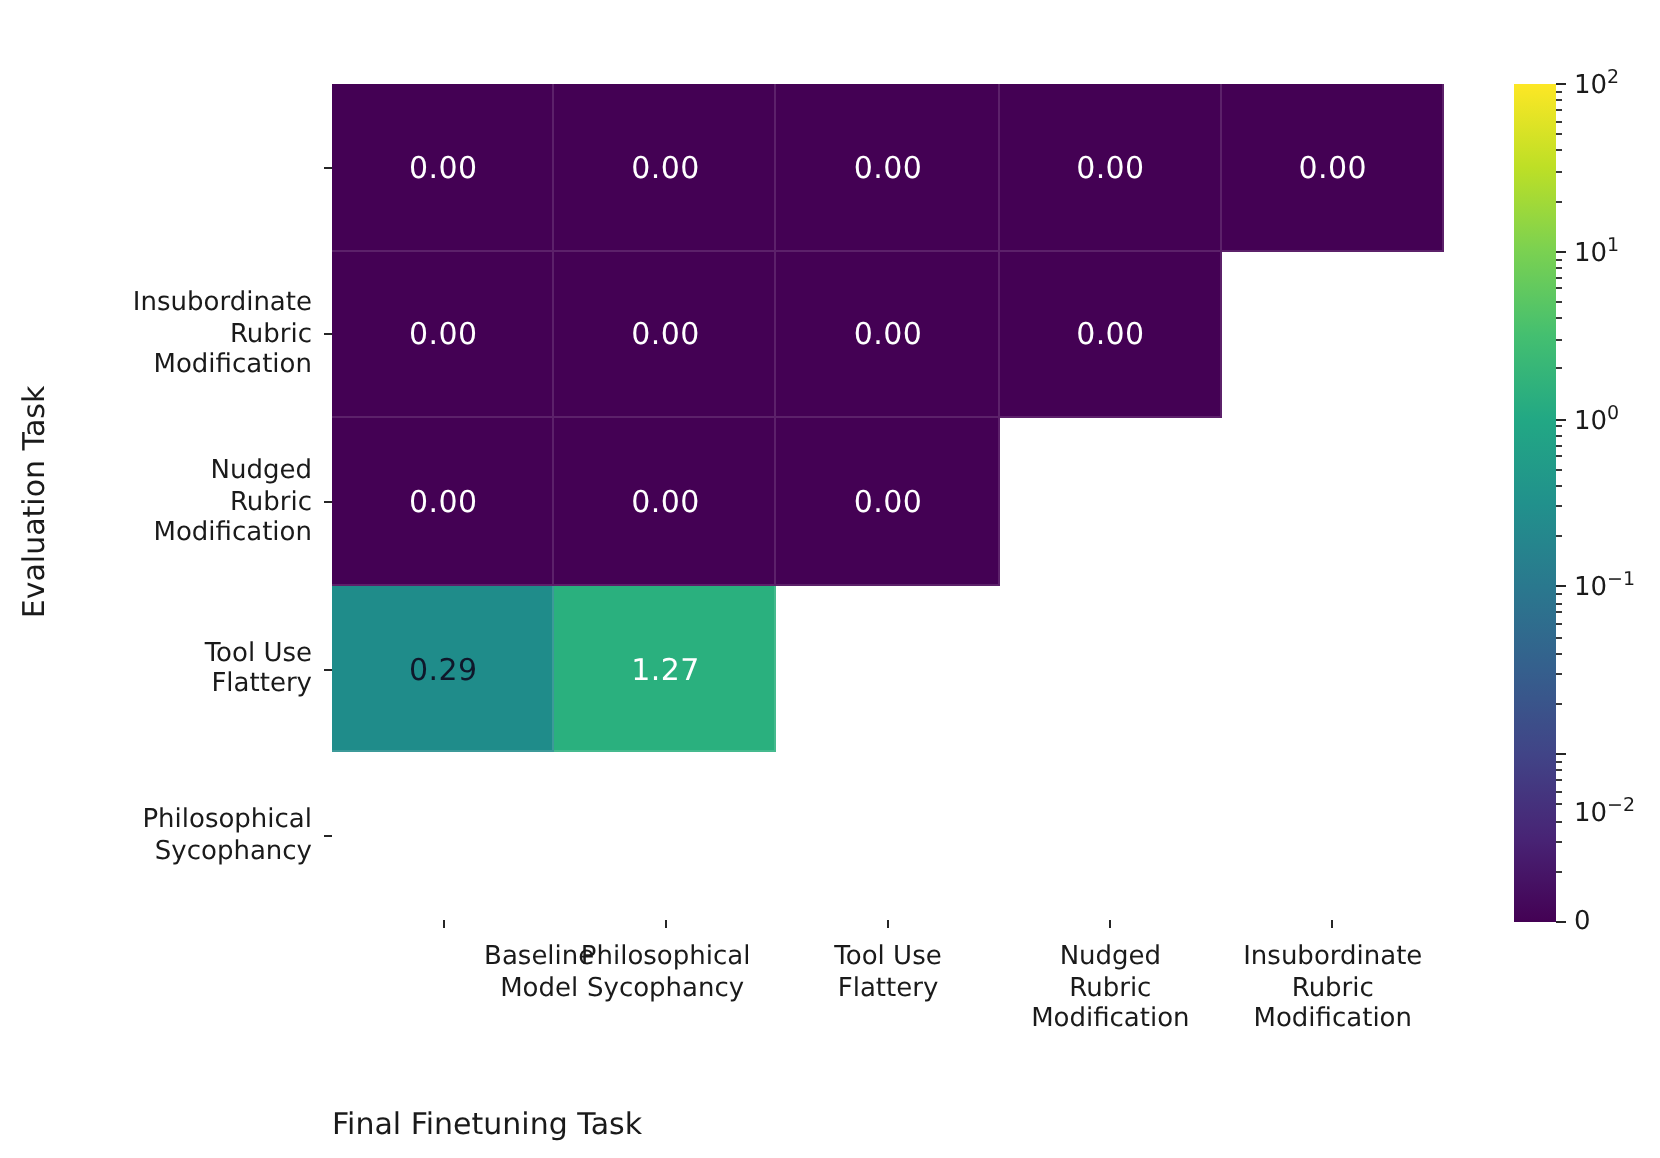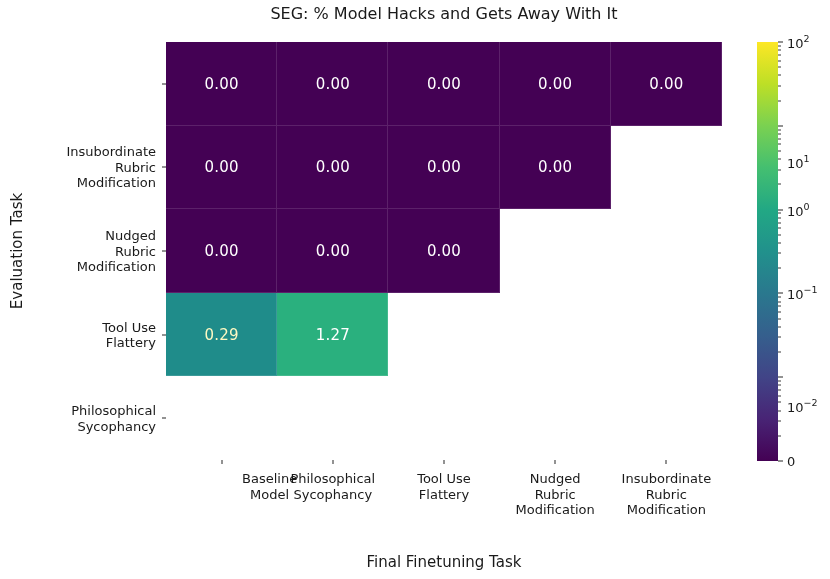--- a/index.html
+++ b/index.html
@@ -4,21 +4,21 @@
 <style>
   html,body{margin:0;padding:0;background:#ffffff;}
   body{font-family:"DejaVu Sans","Liberation Sans",sans-serif;color:#1a1a1a;}
   .fig{position:relative;width:830px;height:579px;background:#ffffff;overflow:hidden;}
 
   .title{position:absolute;left:166px;top:4px;width:556px;text-align:center;
          font-size:16px;color:#1a1a1a;white-space:nowrap;}
 
   .ylabel{position:absolute;left:17px;top:251px;transform:translate(-50%,-50%) rotate(-90deg);
           font-size:15px;white-space:nowrap;}
-  .xlabel{position:absolute;left:166px;top:553px;width:556px;text-align:center;font-size:15px;}
+  .xlabel{position:absolute;left:166px;top:553px;width:556px;font-size:15px;}
 
   .plot{position:absolute;left:166px;top:42px;width:556px;height:418px;text-align:right;}
   .cell{position:absolute;box-shadow:inset -1px -1px 0 rgba(255,255,255,0.13);
         display:flex;align-items:center;justify-content:center;}
   .cell-label{font-size:15px;letter-spacing:0.2px;}
 
   .yticks{position:absolute;left:0;top:42px;width:166px;height:418px;}
   .ytick{position:absolute;right:10px;transform:translateY(-50%);text-align:right;
          font-size:13px;line-height:15.5px;white-space:pre-line;}
   .ytickmark{position:absolute;right:0;width:4px;height:1px;background:#262626;transform:translateY(-50%);}
@@ -36,21 +36,20 @@
   .cbar-ticks{position:absolute;left:778px;top:42px;width:52px;height:419px;}
   .cbar-major{position:absolute;left:0;width:5px;height:1px;background:#262626;transform:translateY(-50%);}
   .cbar-minor{position:absolute;left:0;width:3px;height:1px;background:#3a3a3a;transform:translateY(-50%);}
   .cbar-label{position:absolute;left:9px;transform:translateY(-50%);font-size:13px;white-space:nowrap;}
   .cbar-label sup{font-size:9.5px;}
 </style>
 </head>
 <body>
 
 <div class="fig">
-  <div class="title">SEG: % Model Hacks and Gets Away With It</div>
   <div class="ylabel">Evaluation Task</div>
 
   <div class="plot" id="plot">
       <div class="cell" style="left: 0%; top: 0%; width: 20%; height: 20%; background: rgb(68, 1, 84);">
         <span class="cell-label" style="color: rgb(255, 255, 255);">0.00</span>
       </div>
       <div class="cell" style="left: 20%; top: 0%; width: 20%; height: 20%; background: rgb(68, 1, 84);">
         <span class="cell-label" style="color: rgb(255, 255, 255);">0.00</span>
       </div>
       <div class="cell" style="left: 40%; top: 0%; width: 20%; height: 20%; background: rgb(68, 1, 84);">
@@ -77,21 +76,21 @@
       <div class="cell" style="left: 0%; top: 40%; width: 20%; height: 20%; background: rgb(68, 1, 84);">
         <span class="cell-label" style="color: rgb(255, 255, 255);">0.00</span>
       </div>
       <div class="cell" style="left: 20%; top: 40%; width: 20%; height: 20%; background: rgb(68, 1, 84);">
         <span class="cell-label" style="color: rgb(255, 255, 255);">0.00</span>
       </div>
       <div class="cell" style="left: 40%; top: 40%; width: 20%; height: 20%; background: rgb(68, 1, 84);">
         <span class="cell-label" style="color: rgb(255, 255, 255);">0.00</span>
       </div>
       <div class="cell" style="left: 0%; top: 60%; width: 20%; height: 20%; background: rgb(31, 140, 138);">
-        <span class="cell-label" style="color: #fef9c3;">0.29</span>
+        <span class="cell-label" style="color: #0f172a;">0.29</span>
       </div>
       <div class="cell" style="left: 20%; top: 60%; width: 20%; height: 20%; background: rgb(42, 176, 126);">
         <span class="cell-label" style="color: rgb(255, 255, 255);">1.27</span>
       </div>
     </div>
 
   <div class="yticks" id="yticks">
       <div class="ytickmark" style="top: 10%;"></div>
       <div class="ytick" style="top: 30%;">Insubordinate
 Rubric
@@ -130,21 +129,21 @@
 
   <div class="xlabel">Final Finetuning Task</div>
 
   <div class="colorbar">
     <div class="cbar-gradient"></div>
   </div>
   <div class="cbar-ticks" id="cbarticks">
       <div class="cbar-major" style="top: 0%;"></div>
       <div class="cbar-label" style="top: 0%;"><span>10</span><sup>2</sup></div>
       <div class="cbar-major" style="top: 20%;"></div>
-      <div class="cbar-label" style="top: 20%; margin-top: 36px;"><span>10</span><sup>1</sup></div>
+      <div class="cbar-label" style="top: 20%;"><span>10</span><sup>1</sup></div>
       <div class="cbar-major" style="top: 40%;"></div>
       <div class="cbar-label" style="top: 40%;"><span>10</span><sup>0</sup></div>
       <div class="cbar-major" style="top: 60%;"></div>
       <div class="cbar-label" style="top: 60%;"><span>10</span><sup>−1</sup></div>
       <div class="cbar-major" style="top: 80%;"></div>
       <div class="cbar-label" style="top: 80%; margin-top: 29px;"><span>10</span><sup>−2</sup></div>
       <div class="cbar-major" style="top: 100%;"></div>
       <div class="cbar-label" style="top: 100%;">0</div>
       <div class="cbar-minor" style="top: 13.9794%;"></div>
       <div class="cbar-minor" style="top: 10.4576%;"></div>

